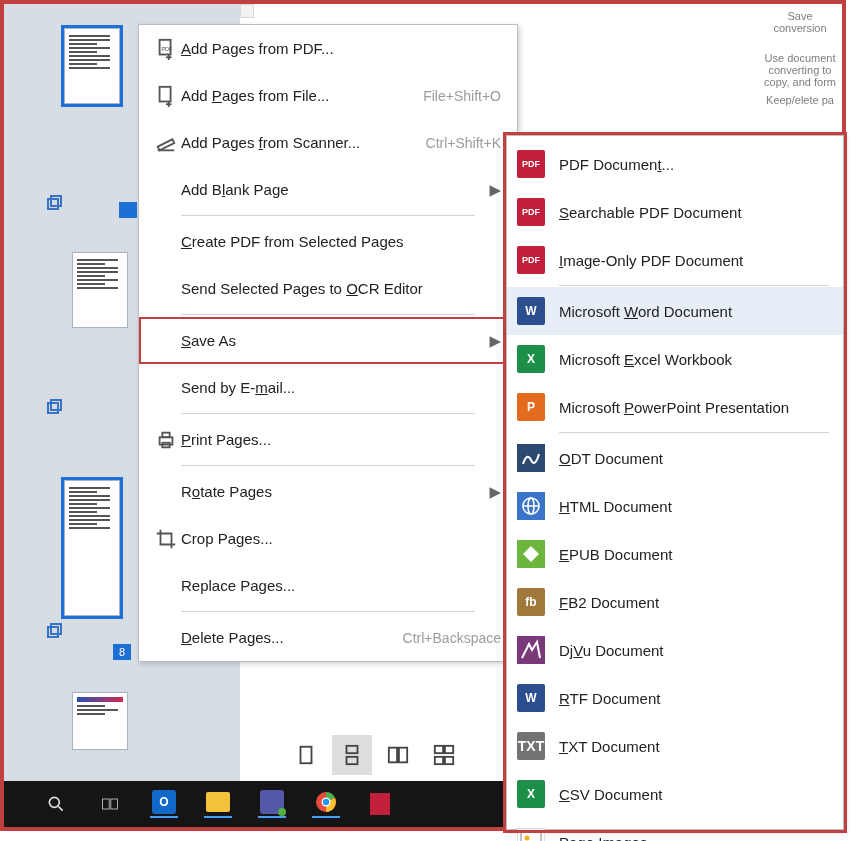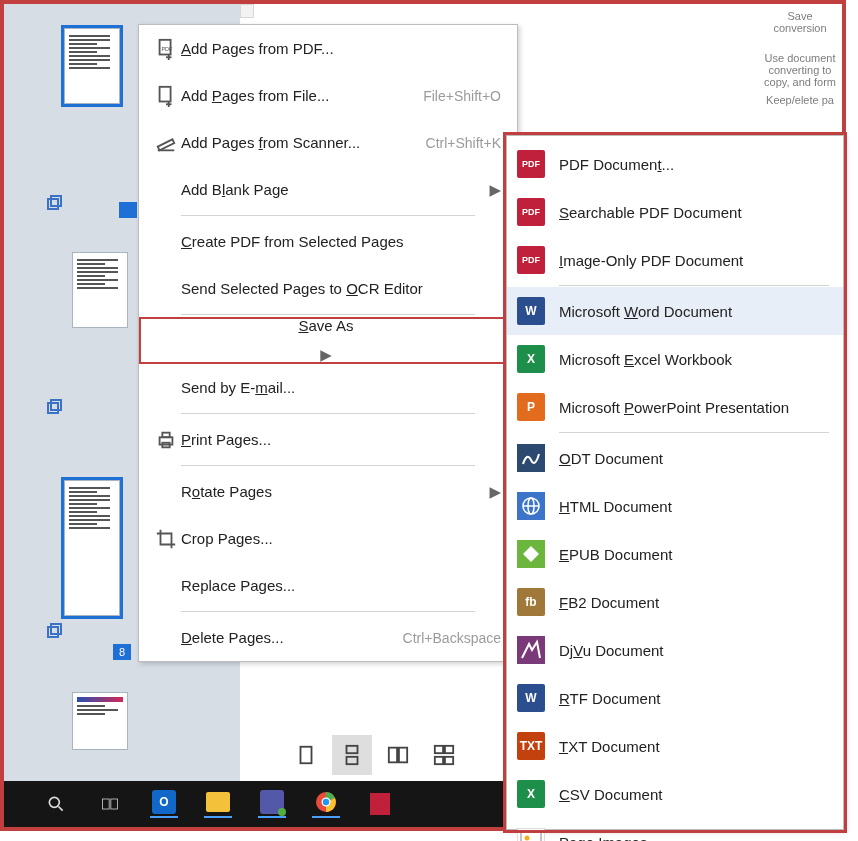--- a/index.html
+++ b/index.html
@@ -74,21 +74,21 @@
 .ctxitem {
   display:flex; align-items:center; height:47px;
   padding:0 16px 0 12px; font-size:15px; color:#222;
 }
 .ctxitem .ic { width:30px; display:flex; align-items:center; justify-content:center; }
 .ctxitem .ic svg { width:22px; height:22px; }
 .ctxitem .lab { flex:1; }
 .ctxitem .hint { color:#9b9b9b; font-size:14px; }
 .ctxitem .sub { color:#666; }
 .ctxsep { height:1px; background:#d4d4d4; margin:2px 42px 2px 42px; }
-.ctxitem.hi { outline:2px solid #c23f3f; outline-offset:-2px;flex-direction:column; }
+.ctxitem.hi { outline:2px solid #c23f3f; outline-offset:-2px; }
 .ul { text-decoration: underline; }
 .submenu {
   position:absolute; left:502px; top:131px; width:338px; height:695px;
   background:#fff; border:1px solid #bcbcbc;
   outline:3px solid #c23f3f;
   box-shadow:2px 2px 5px rgba(0,0,0,.18);
   padding:4px 0;
 }
 .subitem {
   display:flex; align-items:center; height:48px;
@@ -411,21 +411,21 @@
             <path d="M5 22 L12 8 L15 14 L20 6 L23 22" stroke="#fff" fill="none" stroke-width="2"></path>
           </svg>
         </div>
         <span>Dj<span class="ul">V</span>u Document</span>
       </div>
       <div class="subitem">
         <div class="fic" style="background: rgb(43, 79, 142);">W</div>
         <span><span class="ul">R</span>TF Document</span>
       </div>
       <div class="subitem">
-        <div class="fic" style="background: #c2410c; font-size: 12px;">TXT</div>
+        <div class="fic" style="background: #737373; font-size: 14px;">TXT</div>
         <span><span class="ul">T</span>XT Document</span>
       </div>
       <div class="subitem">
         <div class="fic" style="background: rgb(29, 143, 75);">X</div>
         <span><span class="ul">C</span>SV Document</span>
       </div>
       <div class="subitem">
         <div class="fic" style="background: transparent;">
           <svg viewBox="0 0 28 28">
             <rect width="28" height="28" fill="#fff" stroke="#bbb"></rect>

